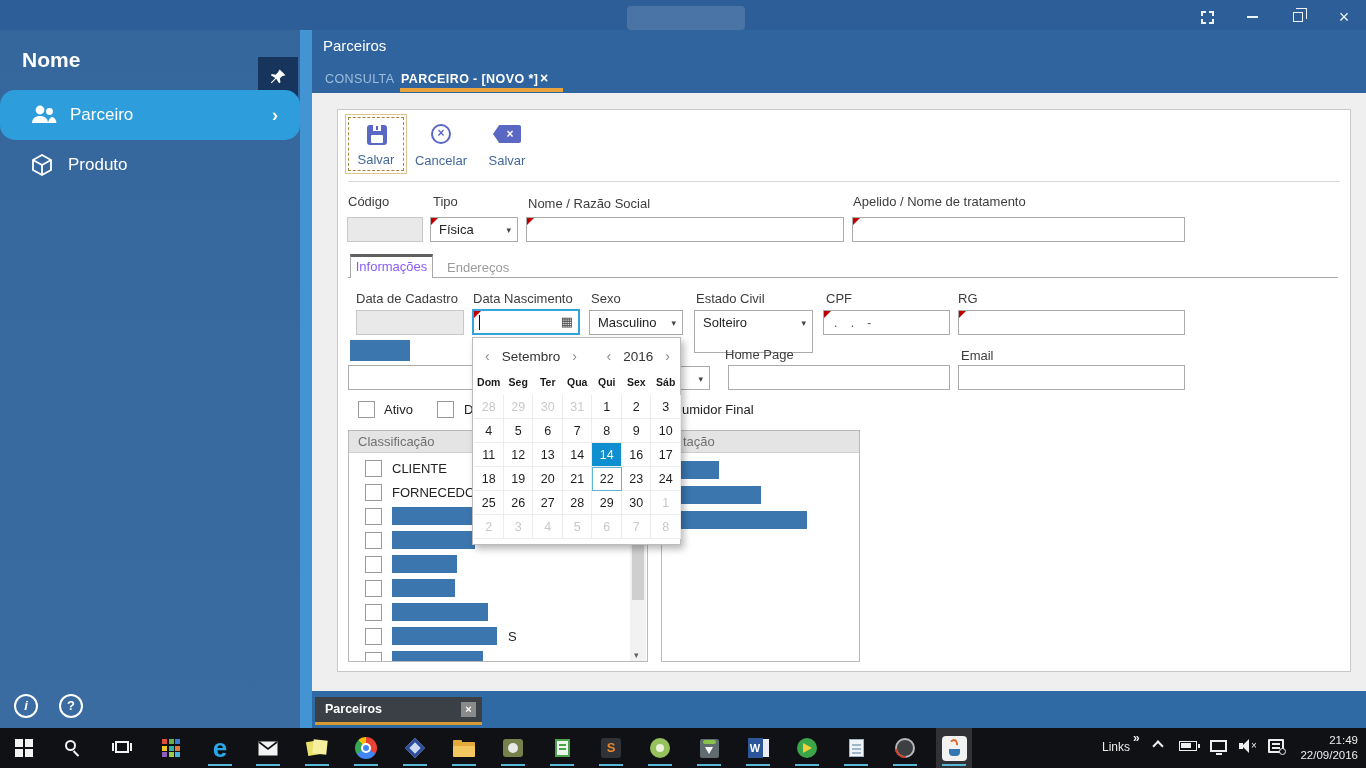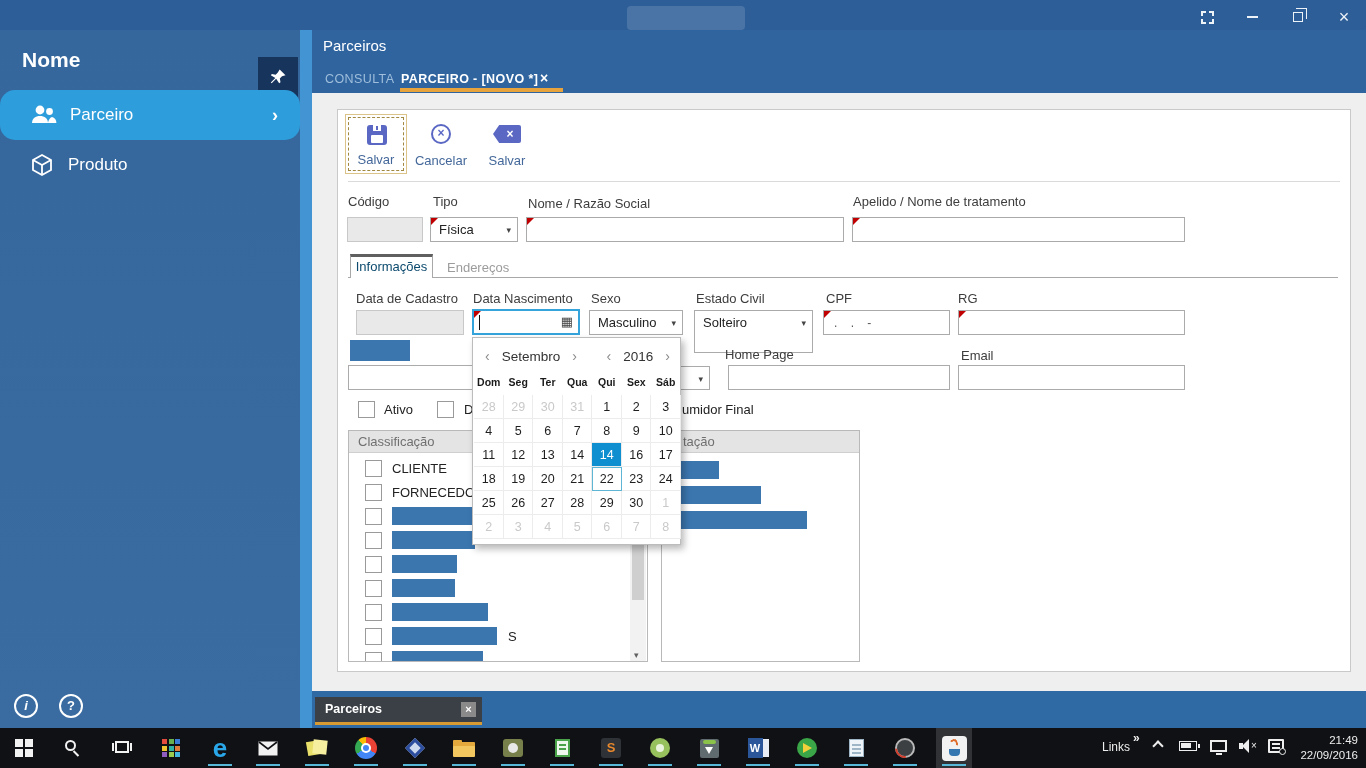--- a/index.html
+++ b/index.html
@@ -166,21 +166,21 @@
     <span class="combo-arr">▾</span>
   </div>
 
   <div class="lbl" style="left:528px;top:196px;">Nome / Razão Social</div>
   <div class="field req" style="left:526px;top:217px;width:318px;height:25px;"></div>
 
   <div class="lbl" style="left:853px;top:194px;">Apelido / Nome de tratamento</div>
   <div class="field req" style="left:852px;top:217px;width:333px;height:25px;"></div>
 
   <div class="abs" style="left:348px;top:277px;width:990px;height:1px;background:#a8a8a8;"></div>
-  <div class="abs" style="left:350px;top:254px;width:83px;height:24px;background:#fff;border:1px solid #a8a8a8;border-top:3px solid #5f5f5f;border-bottom:none;text-align:center;font-size:13px;color:#0c4a6e;line-height:20px;">
+  <div class="abs" style="left:350px;top:254px;width:83px;height:24px;background:#fff;border:1px solid #a8a8a8;border-top:3px solid #5f5f5f;border-bottom:none;text-align:center;font-size:13px;color:#8b5cf6;line-height:20px;">
     <span>Informações</span>
   </div>
   <div class="abs" style="left:447px;top:260px;font-size:13px;color:#9c9c9c;">
     <span>Endereços</span>
   </div>
 
   <div class="lbl" style="left:356px;top:291px;">Data de Cadastro</div>
   <div class="field dis" style="left:356px;top:310px;width:108px;height:25px;"></div>
 
   <div class="lbl" style="left:473px;top:291px;">Data Nascimento</div>

